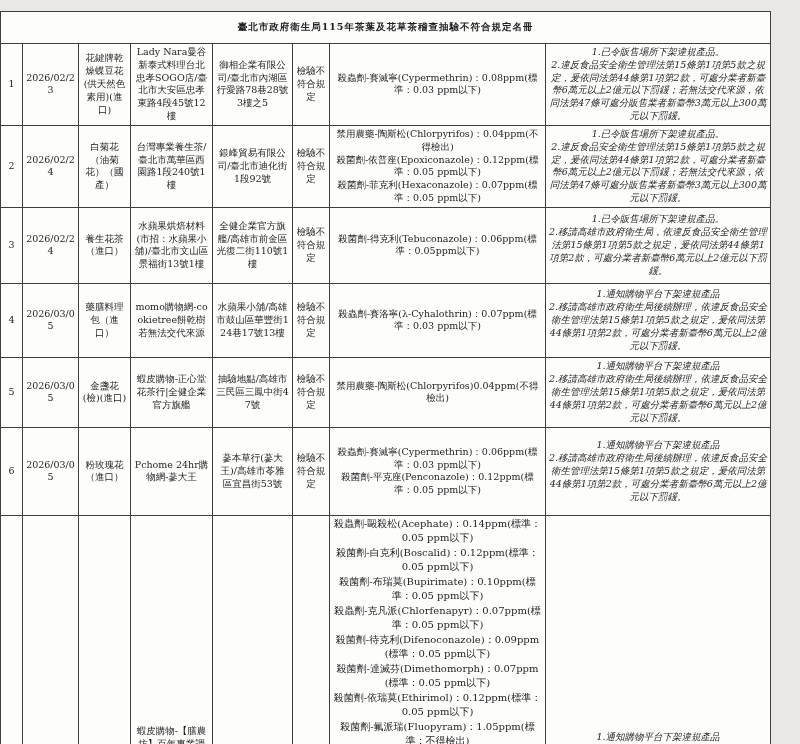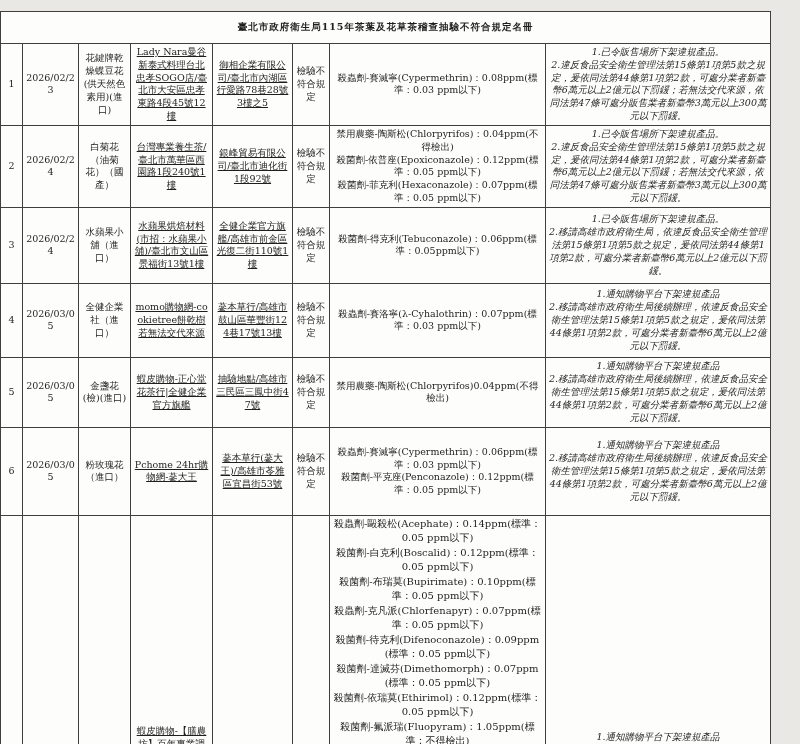--- a/index.html
+++ b/index.html
@@ -48,21 +48,21 @@
   
   col.c-no{width:22px;}
   col.c-date{width:56px;}
   col.c-item{width:52px;}
   col.c-loc{width:82px;}
   col.c-src{width:80px;}
   col.c-res{width:37px;}
   col.c-reason{width:216px;}
   col.c-follow{width:225px;}
 
-  td.cell-location, td.cell-source{ text-align:left;text-decoration:underline; }
+  td.cell-location, td.cell-source{ text-align:left; }
   td.cell-reason{ white-space:pre-line; text-align:center;margin-left:48px; }
   td.cell-followup{ white-space:pre-line; text-align:left; padding:3px 5px;font-style:italic; }
 
   tbody tr:nth-child(1){height:76px;}
   tbody tr:nth-child(2){height:82px;}
   tbody tr:nth-child(3){height:76px;}
   tbody tr:nth-child(4){height:74px;}
   tbody tr:nth-child(5){height:70px;}
   tbody tr:nth-child(6){height:88px;}
   tbody tr:nth-child(7){height:186px;}
@@ -115,35 +115,35 @@
     <td class="cell-reason">禁用農藥-陶斯松(Chlorpyrifos)：0.04ppm(不得檢出)
 殺菌劑-依普座(Epoxiconazole)：0.12ppm(標準：0.05 ppm以下)
 殺菌劑-菲克利(Hexaconazole)：0.07ppm(標準：0.05 ppm以下)</td>
     <td class="cell-followup">1.已令販售場所下架違規產品。
 2.違反食品安全衛生管理法第15條第1項第5款之規定，爰依同法第44條第1項第2款，可處分業者新臺幣6萬元以上2億元以下罰鍰；若無法交代來源，依同法第47條可處分販售業者新臺幣3萬元以上300萬元以下罰鍰。</td>
   </tr>
 
   <tr>
     <td class="cell-no">3</td>
     <td class="cell-date">2026/02/24</td>
-    <td class="cell-item">水蘋果小舖（進口）</td>
+    <td class="cell-item">養生花茶（進口）</td>
     <td class="cell-location">水蘋果烘焙材料(市招：水蘋果小舖)/臺北市文山區景福街13號1樓</td>
     <td class="cell-source">全健企業官方旗艦/高雄市前金區光復二街110號1樓</td>
     <td class="cell-result">檢驗不符合規定</td>
     <td class="cell-reason">殺菌劑-得克利(Tebuconazole)：0.06ppm(標準：0.05ppm以下)</td>
     <td class="cell-followup">1.已令販售場所下架違規產品。
 2.移請高雄市政府衛生局，依違反食品安全衛生管理法第15條第1項第5款之規定，爰依同法第44條第1項第2款，可處分業者新臺幣6萬元以上2億元以下罰鍰。</td>
   </tr>
 
   <tr>
     <td class="cell-no">4</td>
     <td class="cell-date">2026/03/05</td>
-    <td class="cell-item">全健企業社（進口）</td>
+    <td class="cell-item">藥膳料理包（進口）</td>
     <td class="cell-location">momo購物網-cookietree餅乾樹 若無法交代來源</td>
-    <td class="cell-source">蔘本草行/高雄市鼓山區華豐街124巷17號13樓</td>
+    <td class="cell-source">水蘋果小舖/高雄市鼓山區華豐街124巷17號13樓</td>
     <td class="cell-result">檢驗不符合規定</td>
     <td class="cell-reason">殺蟲劑-賽洛寧(λ-Cyhalothrin)：0.07ppm(標準：0.03 ppm以下)</td>
     <td class="cell-followup">1.通知購物平台下架違規產品
 2.移請高雄市政府衛生局後續辦理，依違反食品安全衛生管理法第15條第1項第5款之規定，爰依同法第44條第1項第2款，可處分業者新臺幣6萬元以上2億元以下罰鍰。</td>
   </tr>
 
   <tr>
     <td class="cell-no">5</td>
     <td class="cell-date">2026/03/05</td>
     <td class="cell-item">金盞花(檢)(進口)</td>

